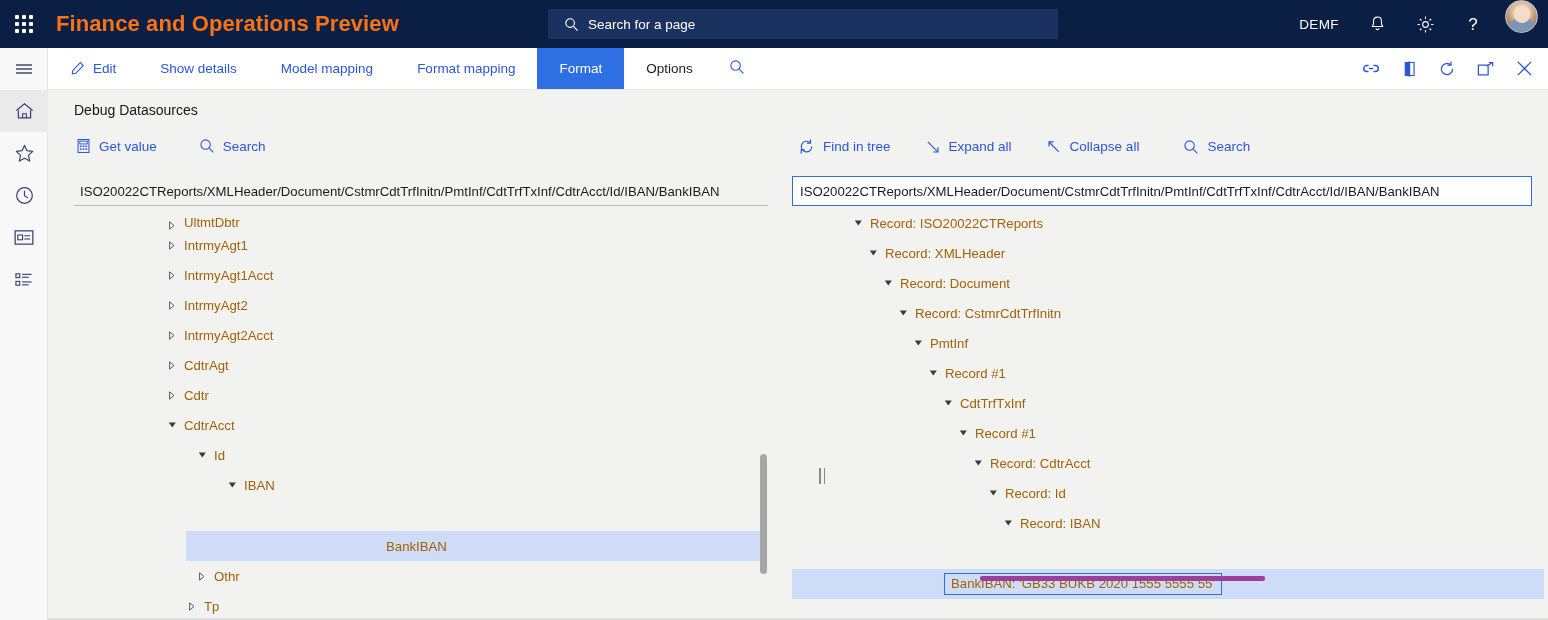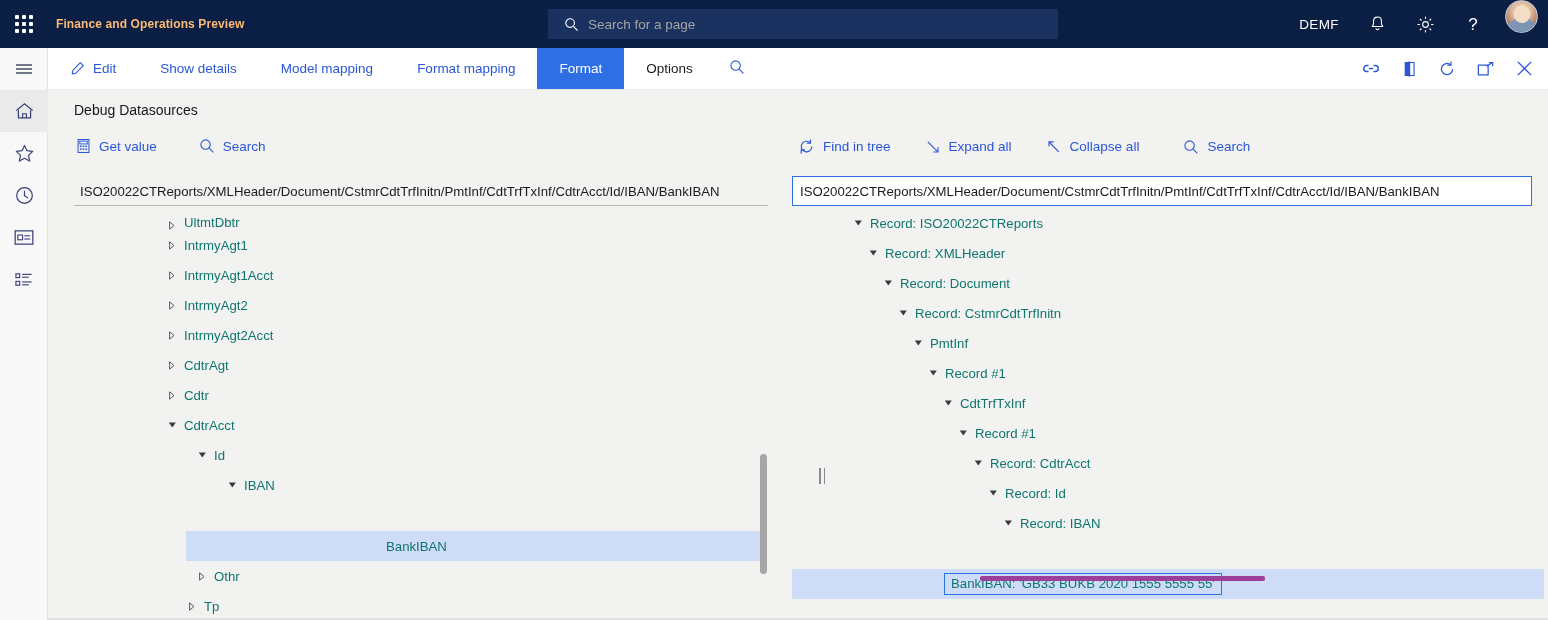--- a/index.html
+++ b/index.html
@@ -21,30 +21,30 @@
     width: 48px; height: 48px;
     display: flex; align-items: center; justify-content: center;
     cursor: pointer;
   }
   .waffle-grid {
     display: grid; grid-template-columns: repeat(3, 4px);
     grid-template-rows: repeat(3, 4px); gap: 3px;
   }
   .waffle-grid i { display: block; width: 4px; height: 4px; background: #ffffff; border-radius: 1px; }
   .app-title {
-    color: #fdba74; font-size: 12px; font-weight: bold;
+    color: #f97316; font-size: 22px; font-weight: bold;
     margin-left: 8px; letter-spacing: .1px; white-space: nowrap;
   }
   .topsearch {
     position: absolute; left: 548px; top: 9px; width: 510px; height: 30px;
     background: #1b3261; display: flex; align-items: center;
     padding-left: 16px; cursor: text;
   }
   .topsearch .mag { margin-right: 9px; flex: 0 0 auto; display:flex; }
-  .topsearch .ph { color: #a3a3a3; font-size: 13.5px; }
+  .topsearch .ph { color: #ffffff; font-size: 13.5px; }
   .top-right {
     position: absolute; right: 0; top: 0; height: 48px;
     display: flex; align-items: flex-start; gap: 0px;
   }
   .top-right .tr-item {
     height: 48px; min-width: 48px; display: flex; align-items: center; justify-content: center;
     color: #ffffff; font-size: 13.5px; cursor: pointer; padding: 0 6px;
   }
   .company { letter-spacing: .4px; padding: 0 14px !important; }
   .avatar {
@@ -117,21 +117,21 @@
     display: flex; align-items: center; padding-left: 6px;
     white-space: nowrap; overflow: hidden;
   }
   .pathfield.plain { border-bottom: 1px solid #b9b9b7; background: transparent; }
   .pathfield.boxed { border: 1px solid #2f6fe4; background: #ffffff; padding-left: 7px; }
 
   
   .tree { position: absolute; overflow: hidden; }
   .node {
     height: 30px; display: flex; align-items: center;
-    font-size: 13.2px; color: #0f766e; white-space: nowrap; cursor: pointer;
+    font-size: 13.2px; color: #a16207; white-space: nowrap; cursor: pointer;
   }
   .node .arrow { width: 16px; flex: 0 0 16px; display: flex; align-items: center; justify-content: center; }
   .node.sel { background: #cfdcf7; margin-top: 31px; }
   .node .lbl { padding-left: 4px; }
   .node .boxlbl {
     border: 1px solid #2f6fe4; background: #cfdcf7;
     padding: 2px 6px 3px 6px; margin-left: 4px; line-height: 1.15;
   }
   .underline {
     position: absolute; height: 5px; background: #9b3f9b; border-radius: 2px;

